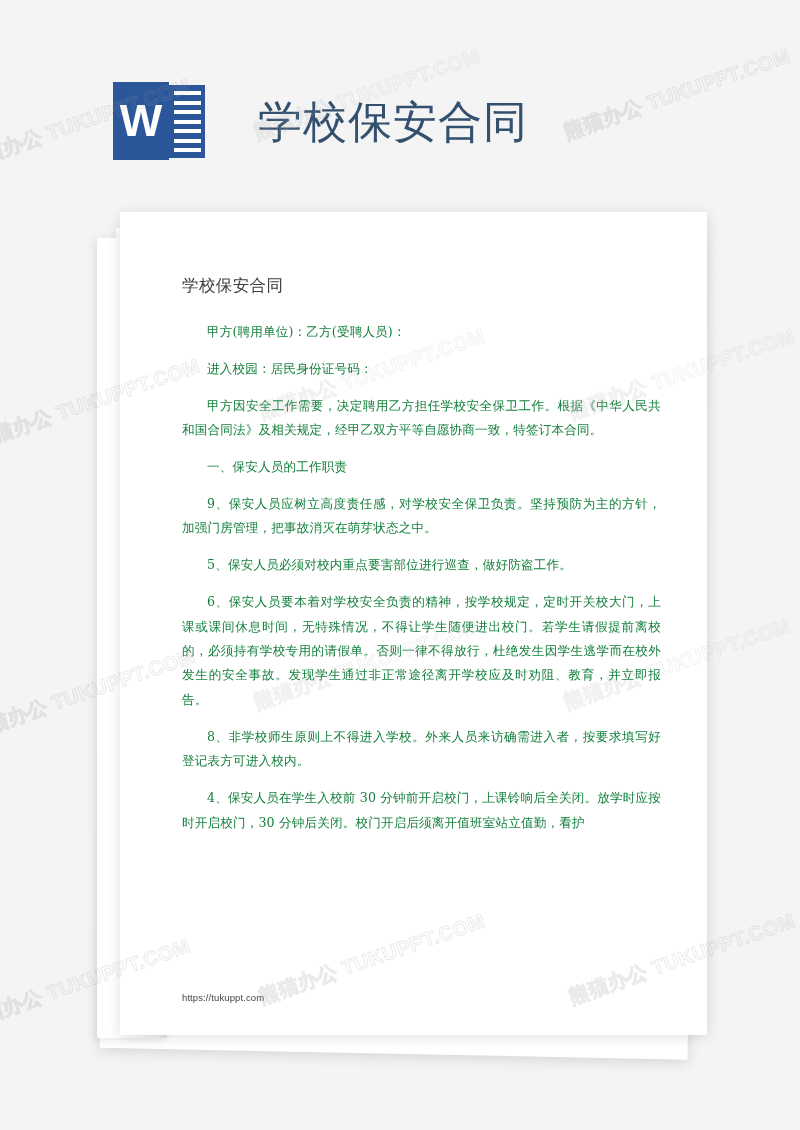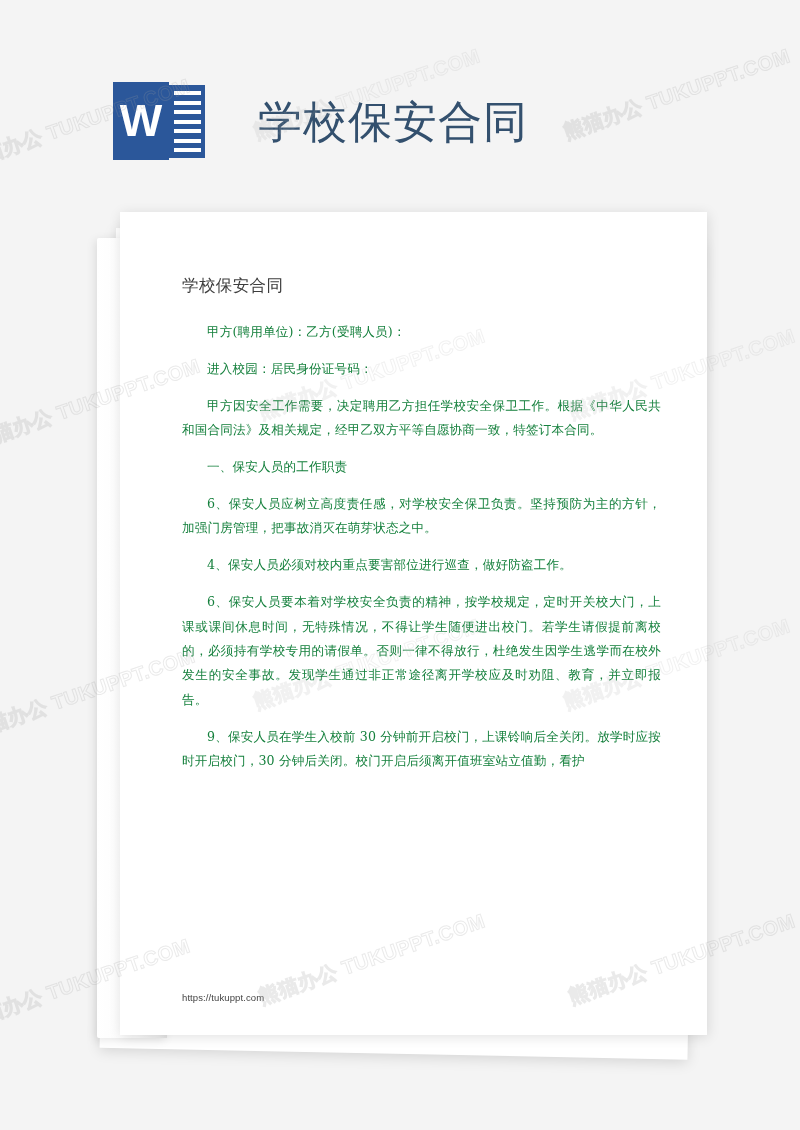--- a/index.html
+++ b/index.html
@@ -194,24 +194,25 @@
 <div id="page-stack">
   <div class="sheet-back-rot"></div>
   <div class="sheet-back-left"></div>
   <div id="doc-page">
     <div id="doc-body">
       <div id="doc-title">学校保安合同</div>
       <p class="para">甲方(聘用单位)：乙方(受聘人员)：</p>
       <p class="para">进入校园：居民身份证号码：</p>
       <p class="para">甲方因安全工作需要，决定聘用乙方担任学校安全保卫工作。根据《中华人民共和国合同法》及相关规定，经甲乙双方平等自愿协商一致，特签订本合同。</p>
       <p class="para">一、保安人员的工作职责</p>
-      <p class="para">6、保安人员应树立高度责任感，对学校安全保卫负责。坚持预防为主的方针，加强门房管理，把事故消灭在萌芽状态之中。</p>
-      <p class="para">4、保安人员必须对校内重点要害部位进行巡查，做好防盗工作。</p>
+      <p class="para">9、保安人员应树立高度责任感，对学校安全保卫负责。坚持预防为主的方针，加强门房管理，把事故消灭在萌芽状态之中。</p>
+      <p class="para">5、保安人员必须对校内重点要害部位进行巡查，做好防盗工作。</p>
       <p class="para">6、保安人员要本着对学校安全负责的精神，按学校规定，定时开关校大门，上课或课间休息时间，无特殊情况，不得让学生随便进出校门。若学生请假提前离校的，必须持有学校专用的请假单。否则一律不得放行，杜绝发生因学生逃学而在校外发生的安全事故。发现学生通过非正常途径离开学校应及时劝阻、教育，并立即报告。</p>
-      <p class="para">9、保安人员在学生入校前 30 分钟前开启校门，上课铃响后全关闭。放学时应按时开启校门，30 分钟后关闭。校门开启后须离开值班室站立值勤，看护</p>
+      <p class="para">8、非学校师生原则上不得进入学校。外来人员来访确需进入者，按要求填写好登记表方可进入校内。</p>
+      <p class="para">4、保安人员在学生入校前 30 分钟前开启校门，上课铃响后全关闭。放学时应按时开启校门，30 分钟后关闭。校门开启后须离开值班室站立值勤，看护</p>
       <div id="doc-footer-url">https://tukuppt.com</div>
     </div>
   </div>
 </div>
 
 <div id="header">
   <div id="word-icon">
     <div class="wi-square"></div>
     <div class="wi-letter">W</div>
     <div class="wi-doc">

